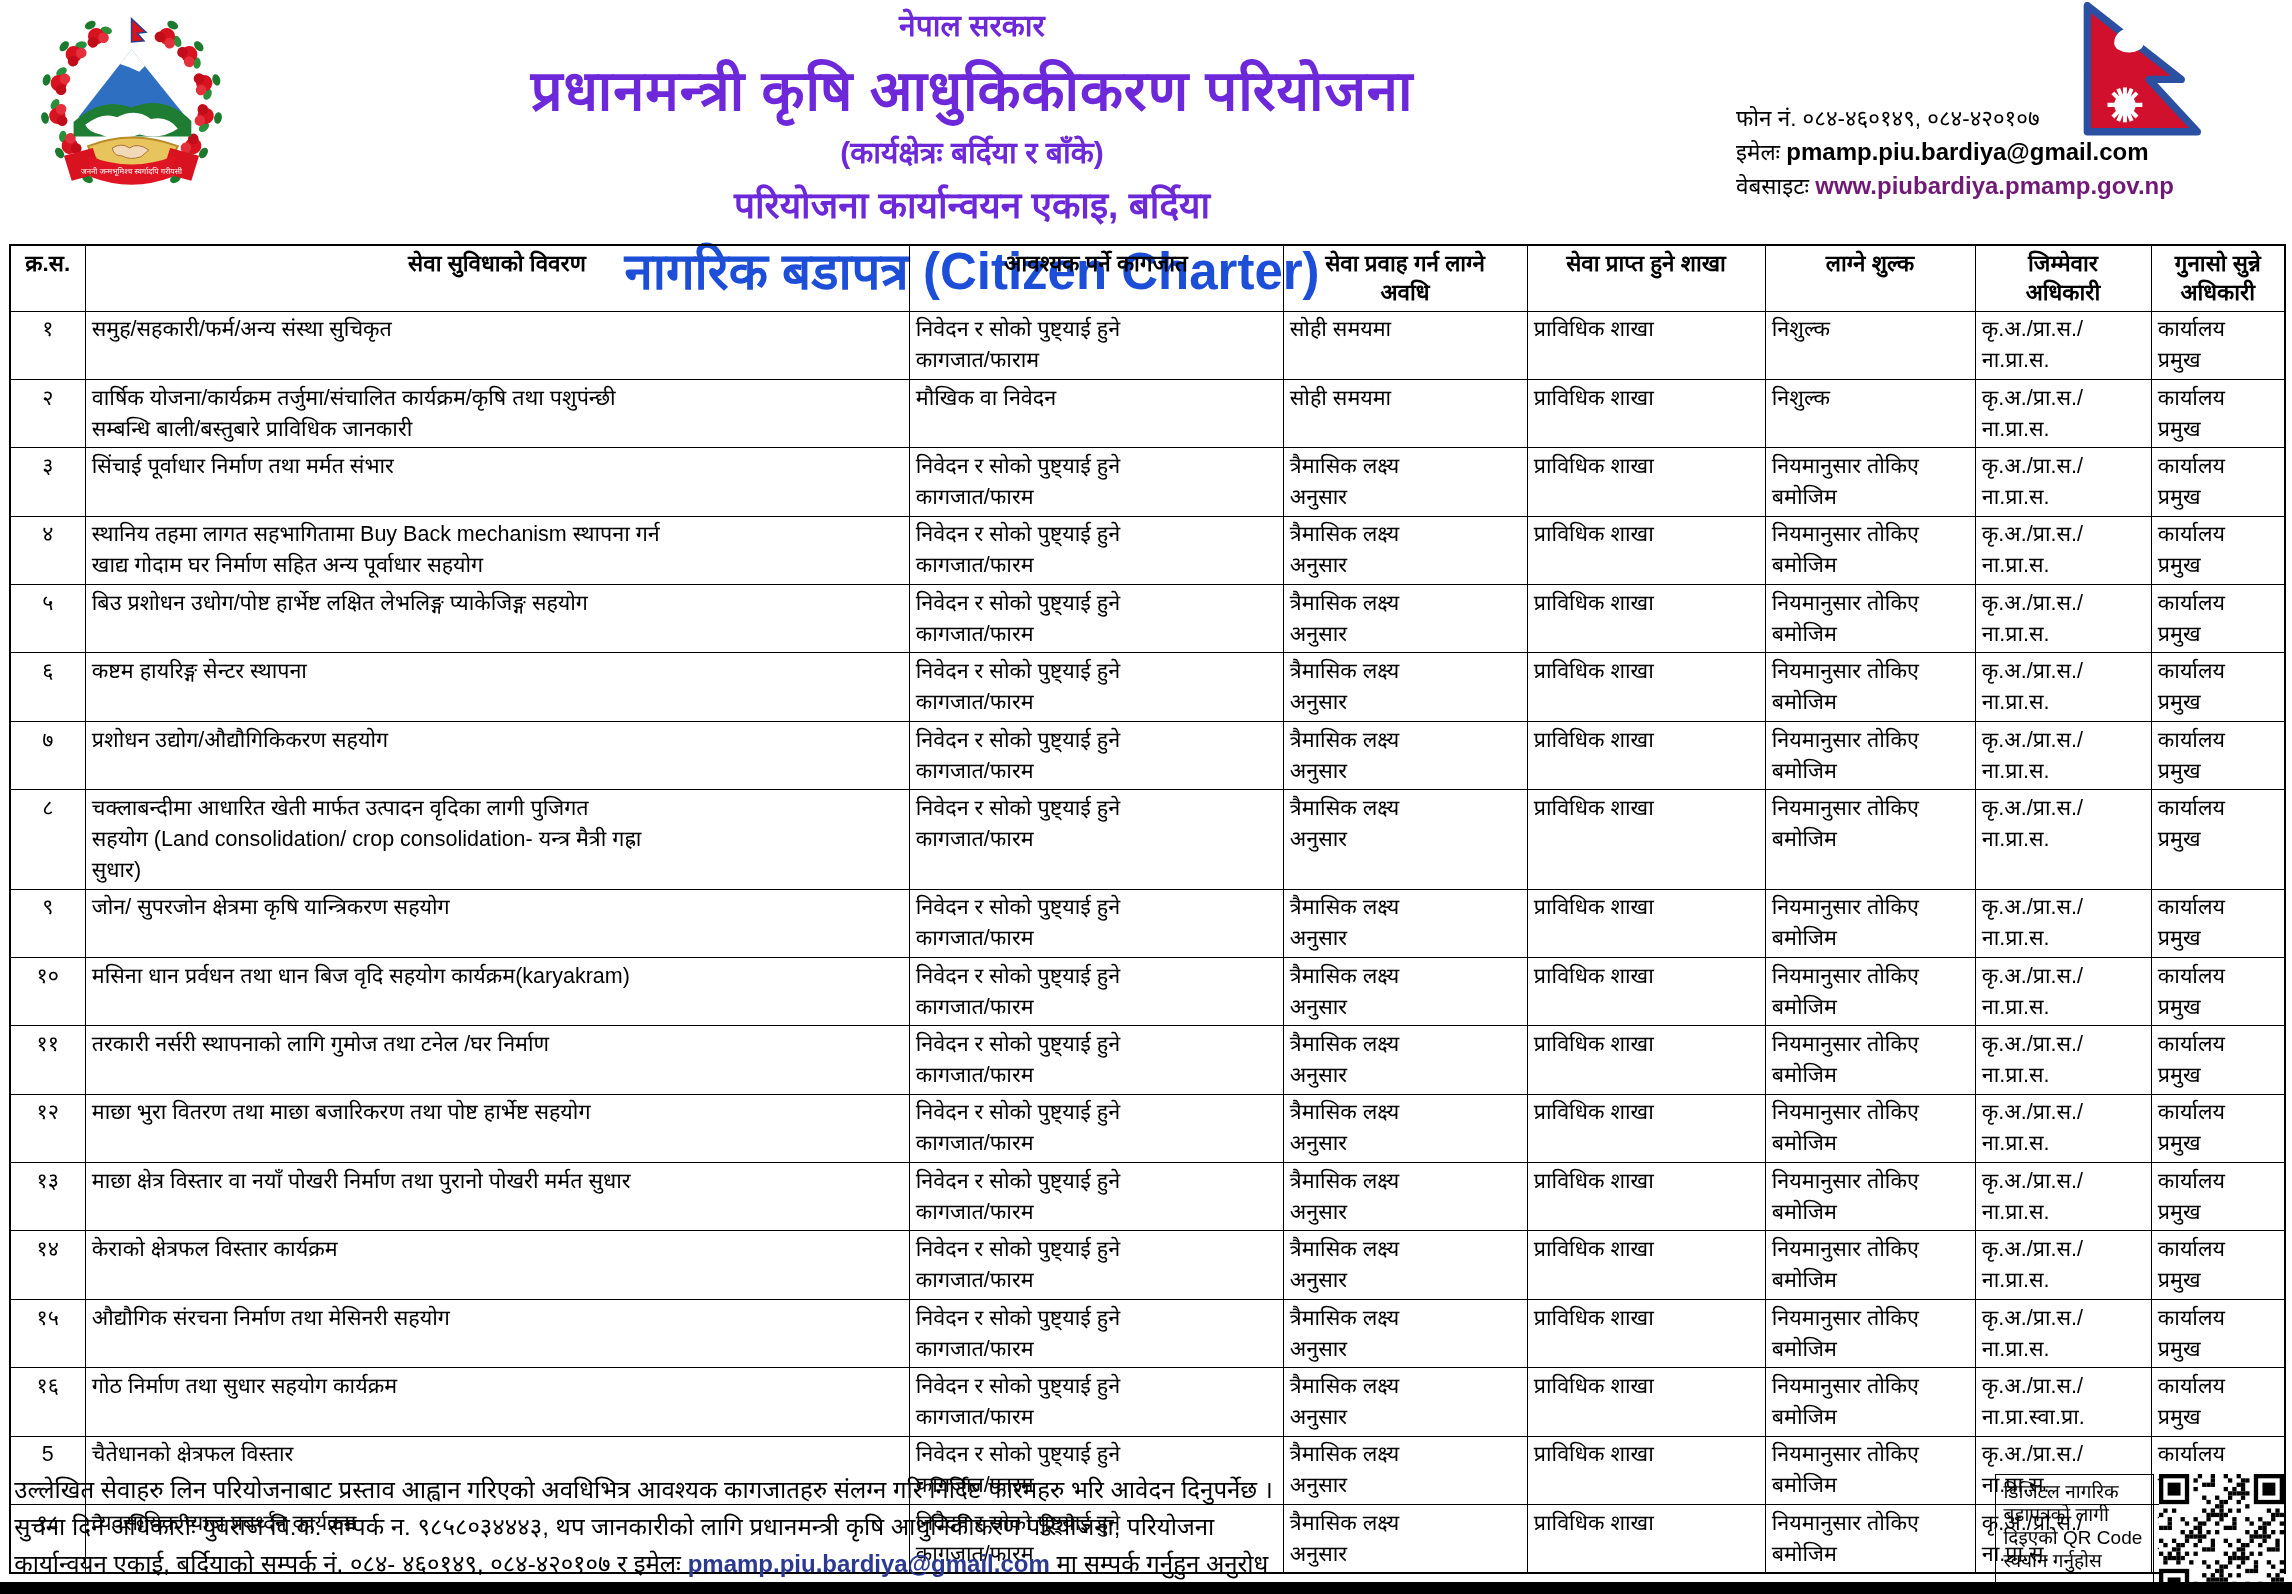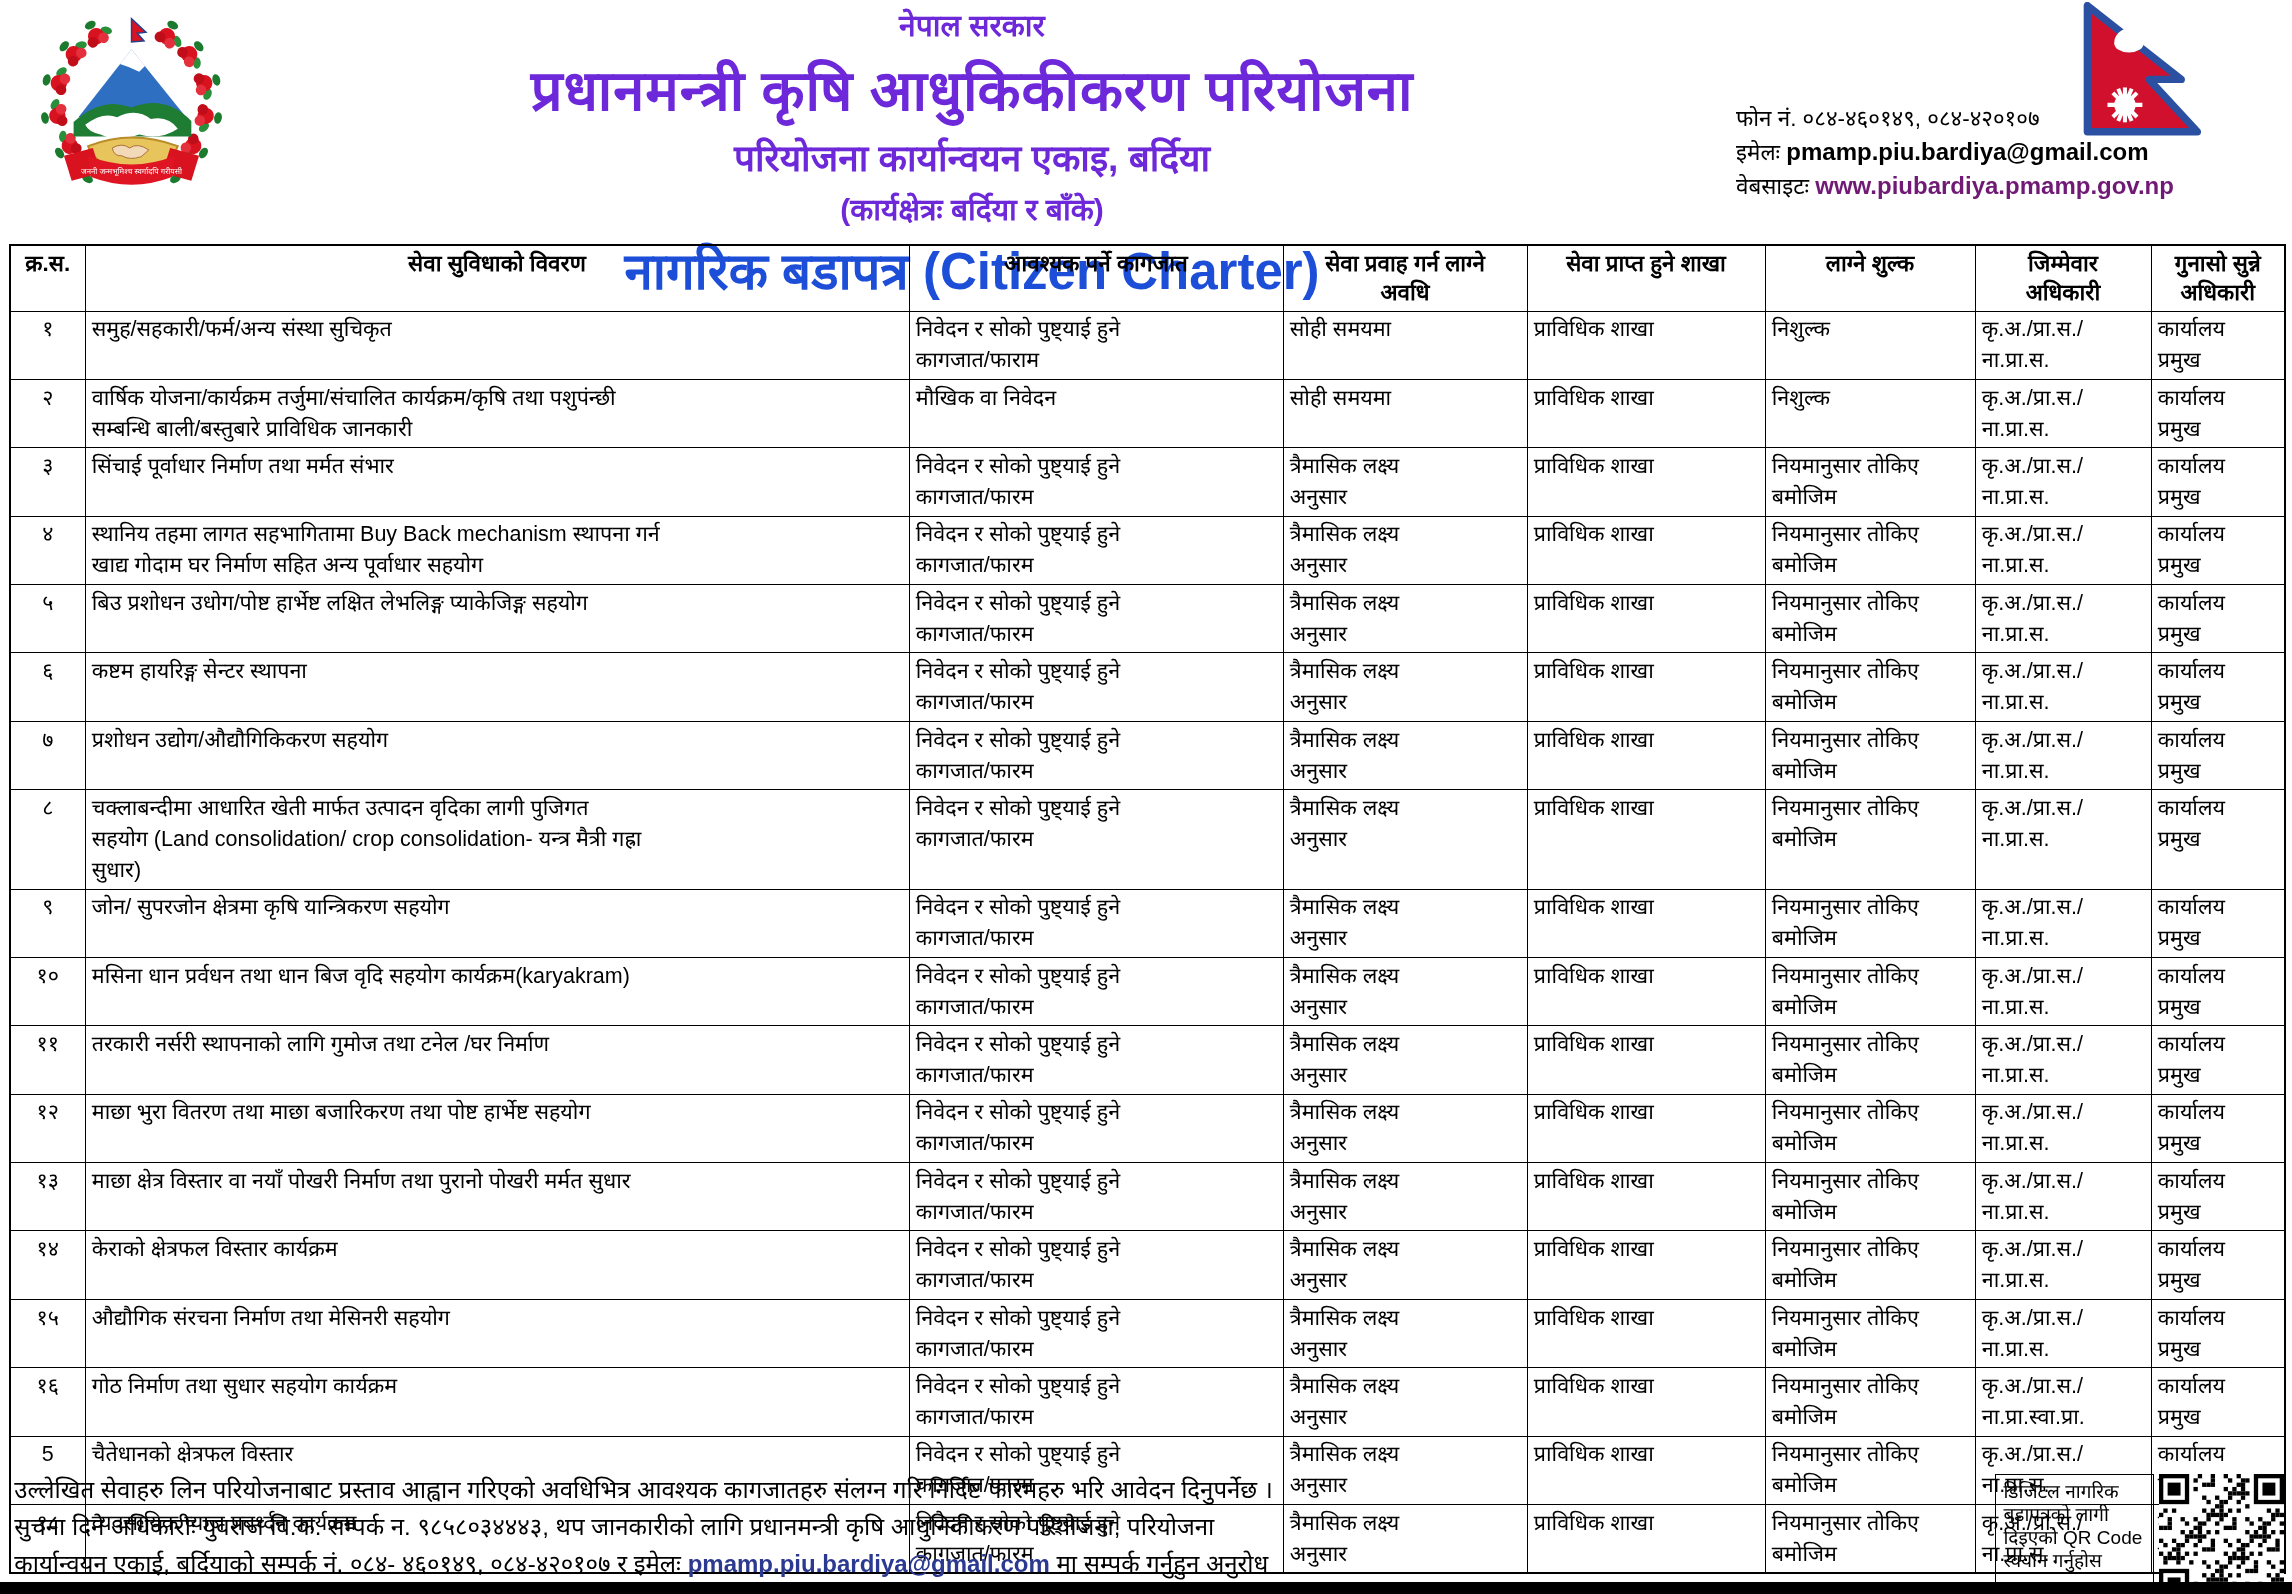--- a/index.html
+++ b/index.html
@@ -86,22 +86,22 @@
       <path d="M30,150 L60,142 L68,168 L38,176 Z" fill="#d8121f"></path>
       <path d="M170,150 L140,142 L132,168 L162,176 Z" fill="#d8121f"></path>
       <path d="M55,150 Q100,168 145,150 L142,172 Q100,188 58,172 Z" fill="#e01523"></path>
       <text x="100" y="169" text-anchor="middle" font-size="8" fill="#ffffff">जननी जन्मभूमिश्च स्वर्गादपि गरीयसी</text>
     </svg>
   </div>
 
   <div class="hdr-center">
     <div class="red gov-line">नेपाल सरकार</div>
     <div class="red project-line">प्रधानमन्त्री कृषि आधुकिकीकरण परियोजना</div>
+    <div class="red area-line">(कार्यक्षेत्रः बर्दिया र बाँके)</div>
     <div class="red unit-line">परियोजना कार्यान्वयन एकाइ, बर्दिया</div>
-    <div class="red area-line">(कार्यक्षेत्रः बर्दिया र बाँके)</div>
     <div class="charter-title">नागरिक बडापत्र (Citizen Charter)</div>
   </div>
 
   <div class="flag">
     <svg width="161" height="136" viewBox="0 0 120 100">
       <path d="M4,2 L4,96 L86,96 L50,57 L74,57 Z" fill="#d0102c" stroke="#2b50a1" stroke-width="5.5" stroke-linejoin="round"></path>
 
       <g fill="#ffffff">
         <path d="M24,30 a11,11 0 0 1 22,0 a11,7 0 0 1 -22,0 Z"></path>
         <circle cx="35" cy="26" r="5"></circle>

